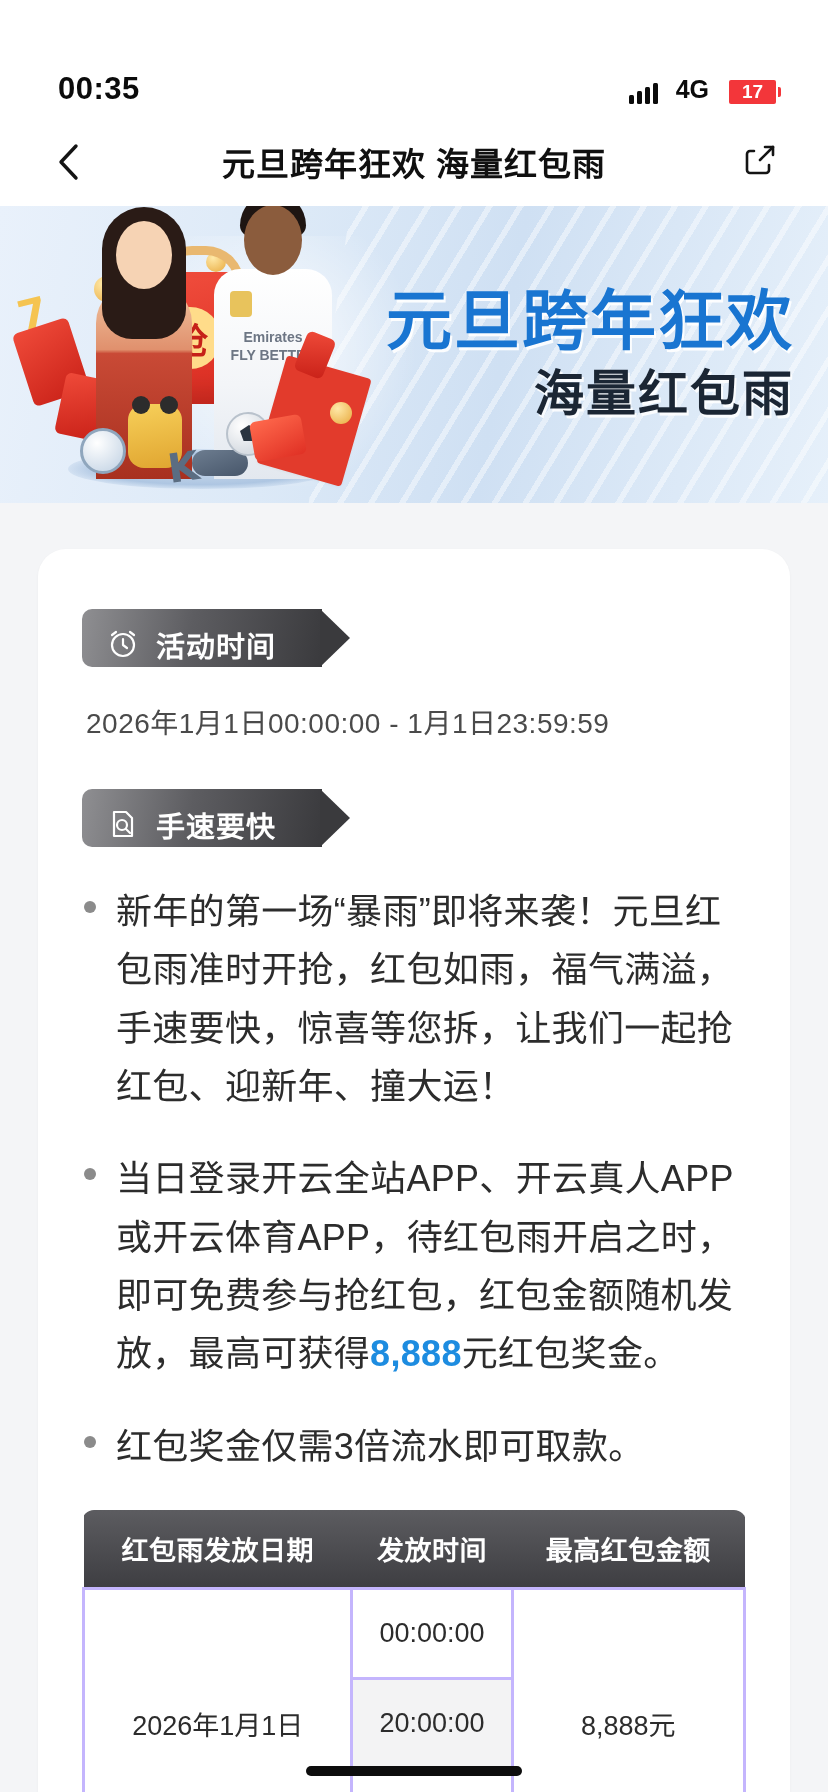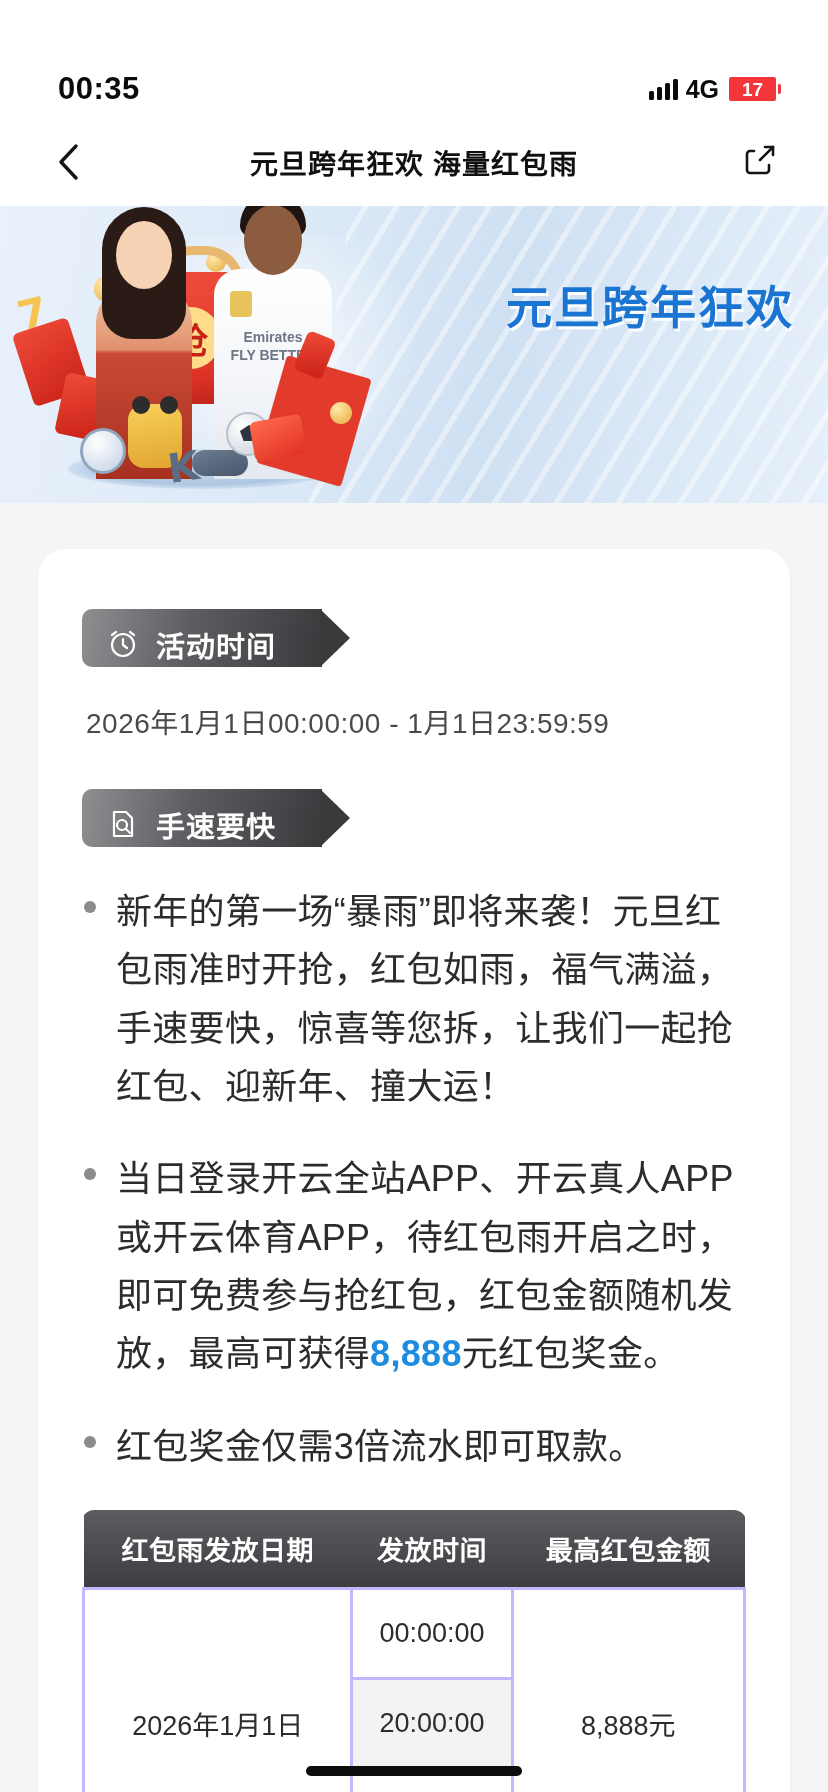--- a/index.html
+++ b/index.html
@@ -25,22 +25,22 @@
     margin-top: 32px;
   }
   .status-time {
     font-size: 31px;
     font-weight: 700;
     color: #0b0b0b;
     letter-spacing: 0.5px;
   }
   .status-right {
     display: flex;
-    align-items: center;
-    gap: 6px;
+    align-items: flex-end;
+    gap: 16px;
   }
   .signal {
     display: flex;
     align-items: flex-end;
     gap: 3px;
     height: 22px;
   }
   .signal i {
     display: block;
     width: 5px;
@@ -98,21 +98,21 @@
     width: 56px;
     height: 56px;
     display: flex;
     align-items: center;
     justify-content: center;
   }
   .nav-back svg { display: block; }
   .nav-title {
     flex: 1;
     text-align: center;
-    font-size: 28px;
+    font-size: 33px;
     font-weight: 700;
     color: #101010;
     letter-spacing: 1px;
   }
   .nav-share {
     width: 56px;
     height: 56px;
     display: flex;
     align-items: center;
     justify-content: center;
@@ -359,21 +359,21 @@
     background: #e23b2c;
     transform: rotate(16deg);
   }
   .banner-title {
     position: absolute;
     right: 34px;
     top: 74px;
     text-align: right;
   }
   .banner-title .l1 {
-    font-size: 46px;
+    font-size: 66px;
     font-weight: 900;
     letter-spacing: 2px;
     color: #1975d1;
     text-shadow: 2px 3px 0 rgba(255,255,255,0.9);
     line-height: 1.25;
   }
   .banner-title .l2 {
     font-size: 50px;
     font-weight: 900;
     letter-spacing: 2px;
@@ -577,20 +577,21 @@
     <div class="kicon">K</div>
     <div class="gpad"></div>
     <div class="ball"></div>
     <div class="env e3"></div>
     <div class="env e4"></div>
     <div class="coin c3"></div>
   </div>
 
   <div class="banner-title">
     <div class="l1">元旦跨年狂欢</div>
+    <div class="l2">海量红包雨</div>
   </div>
 </div>
 
 <div class="page-body">
   <div class="card">
 
     <div class="tag">
       <span class="t-icon">
         <svg width="32" height="32" viewBox="0 0 32 32" fill="none" xmlns="http://www.w3.org/2000/svg">
           <circle cx="16" cy="17" r="11" stroke="#ffffff" stroke-width="2.2"></circle>

